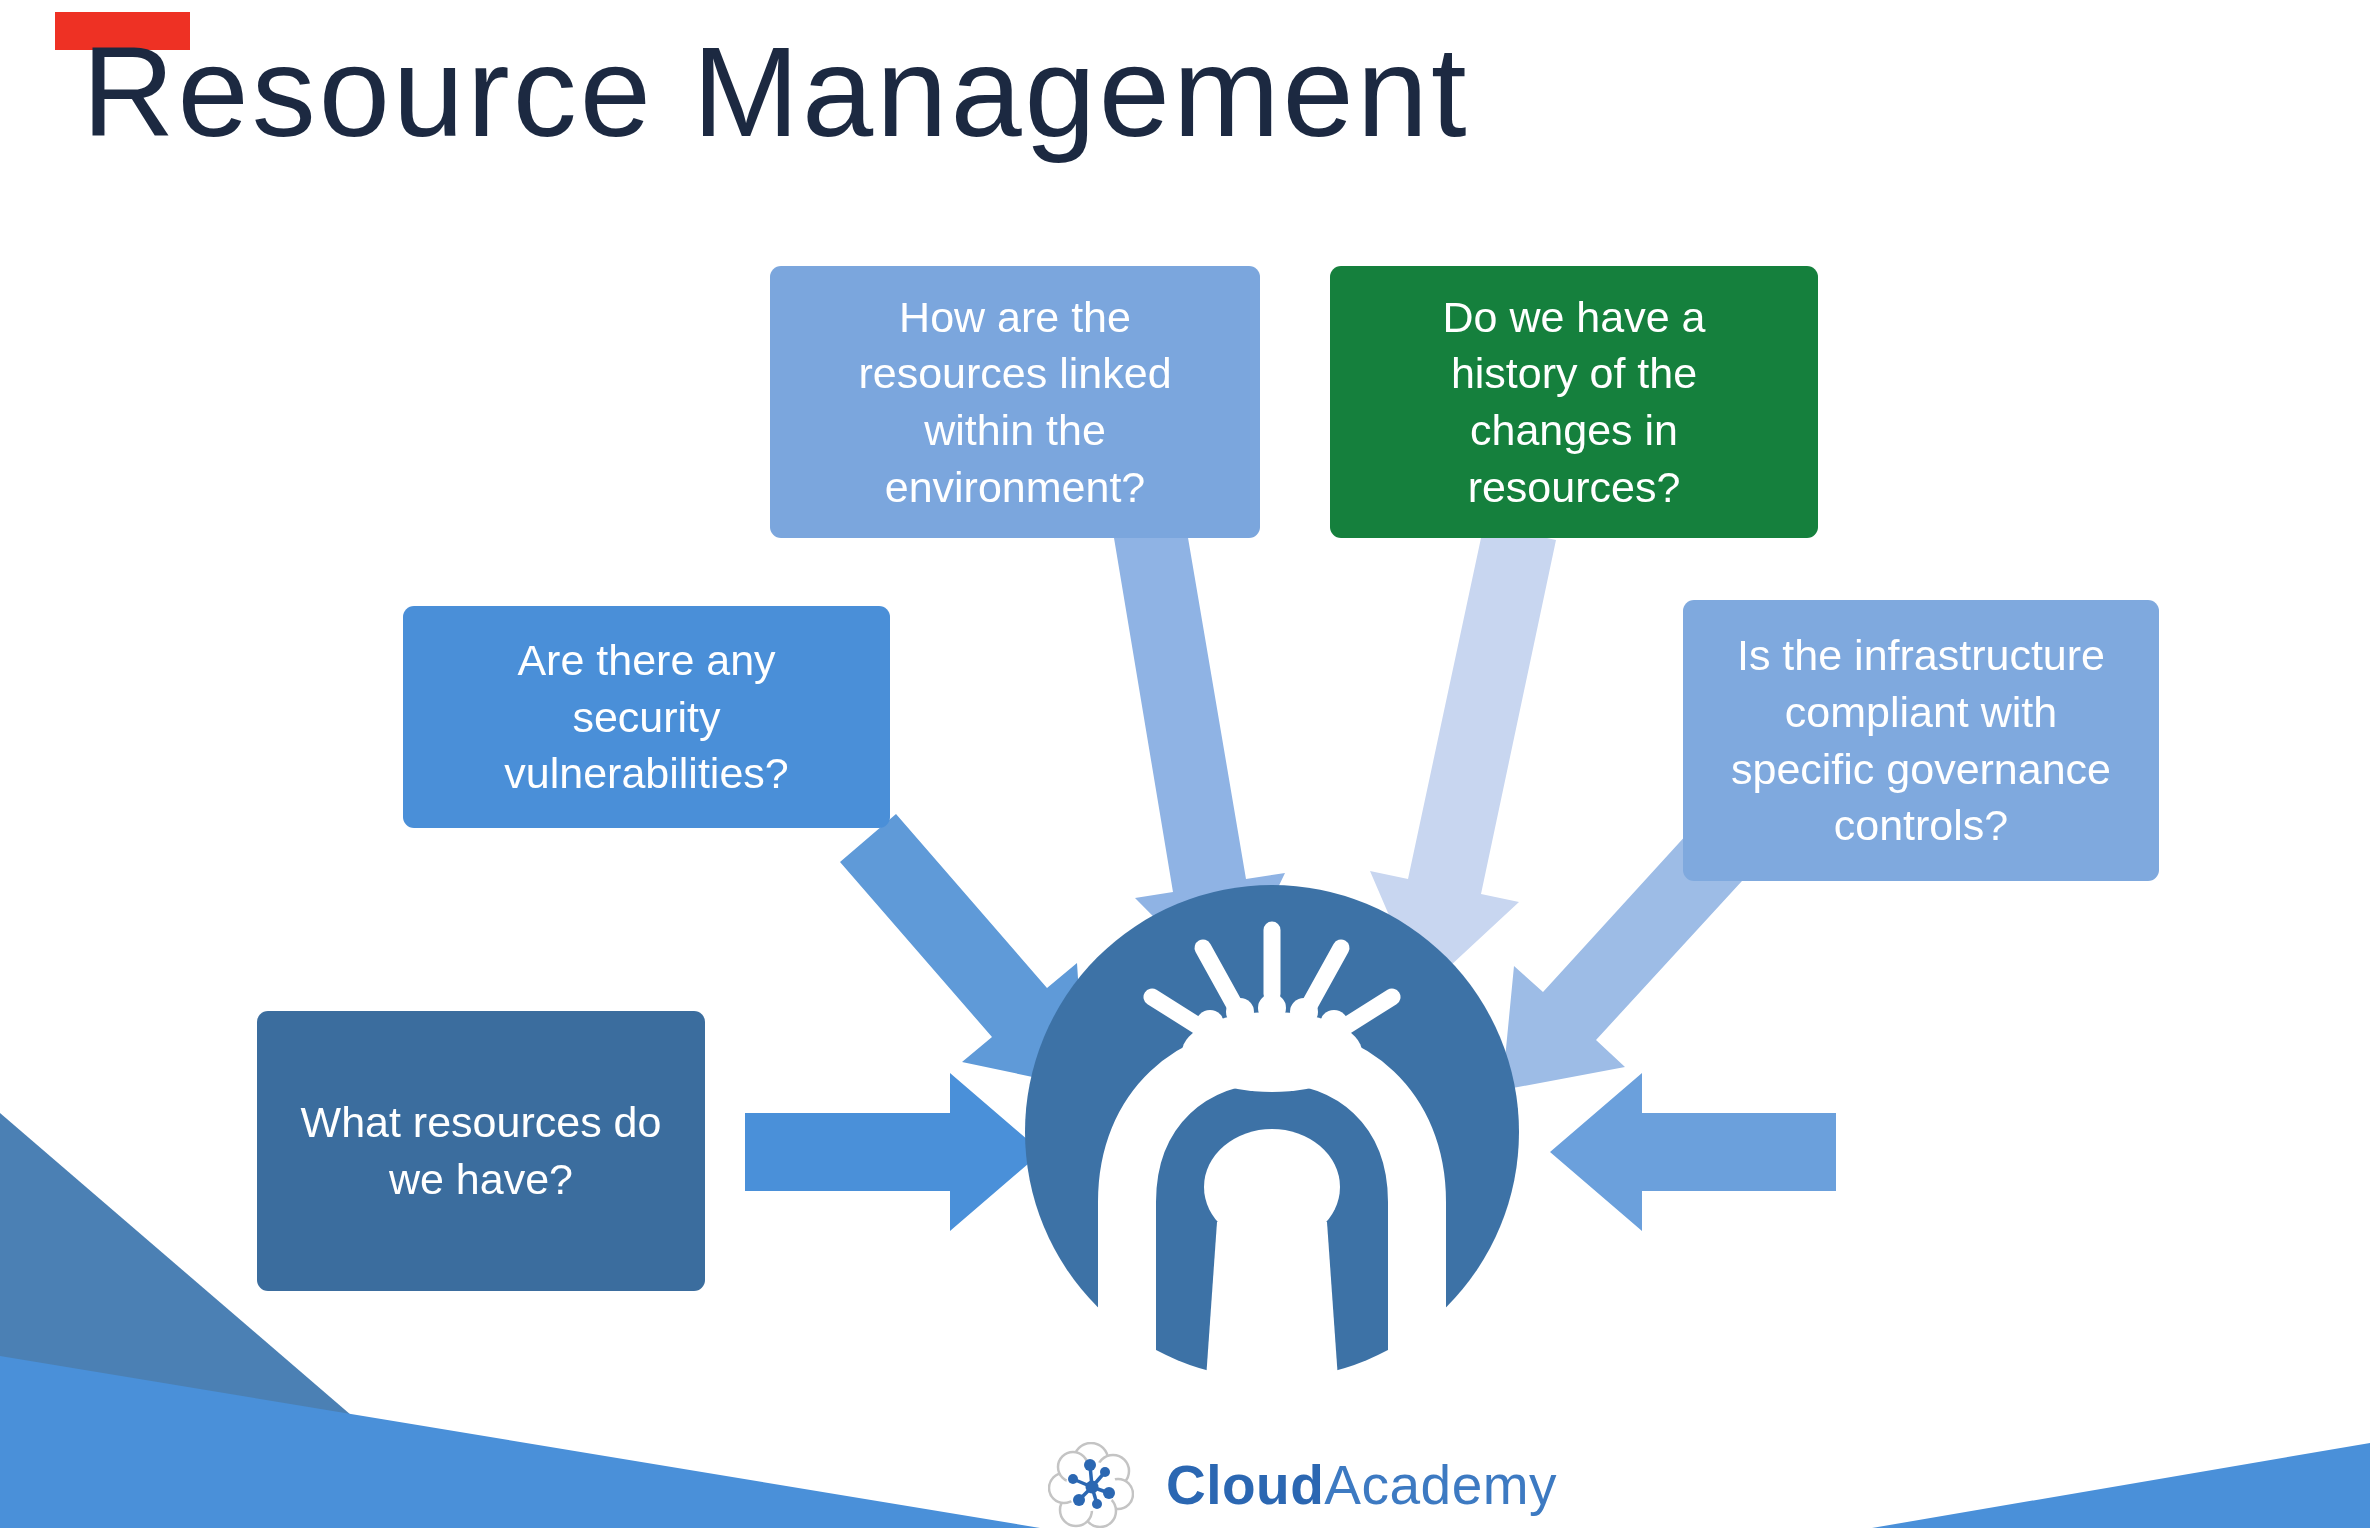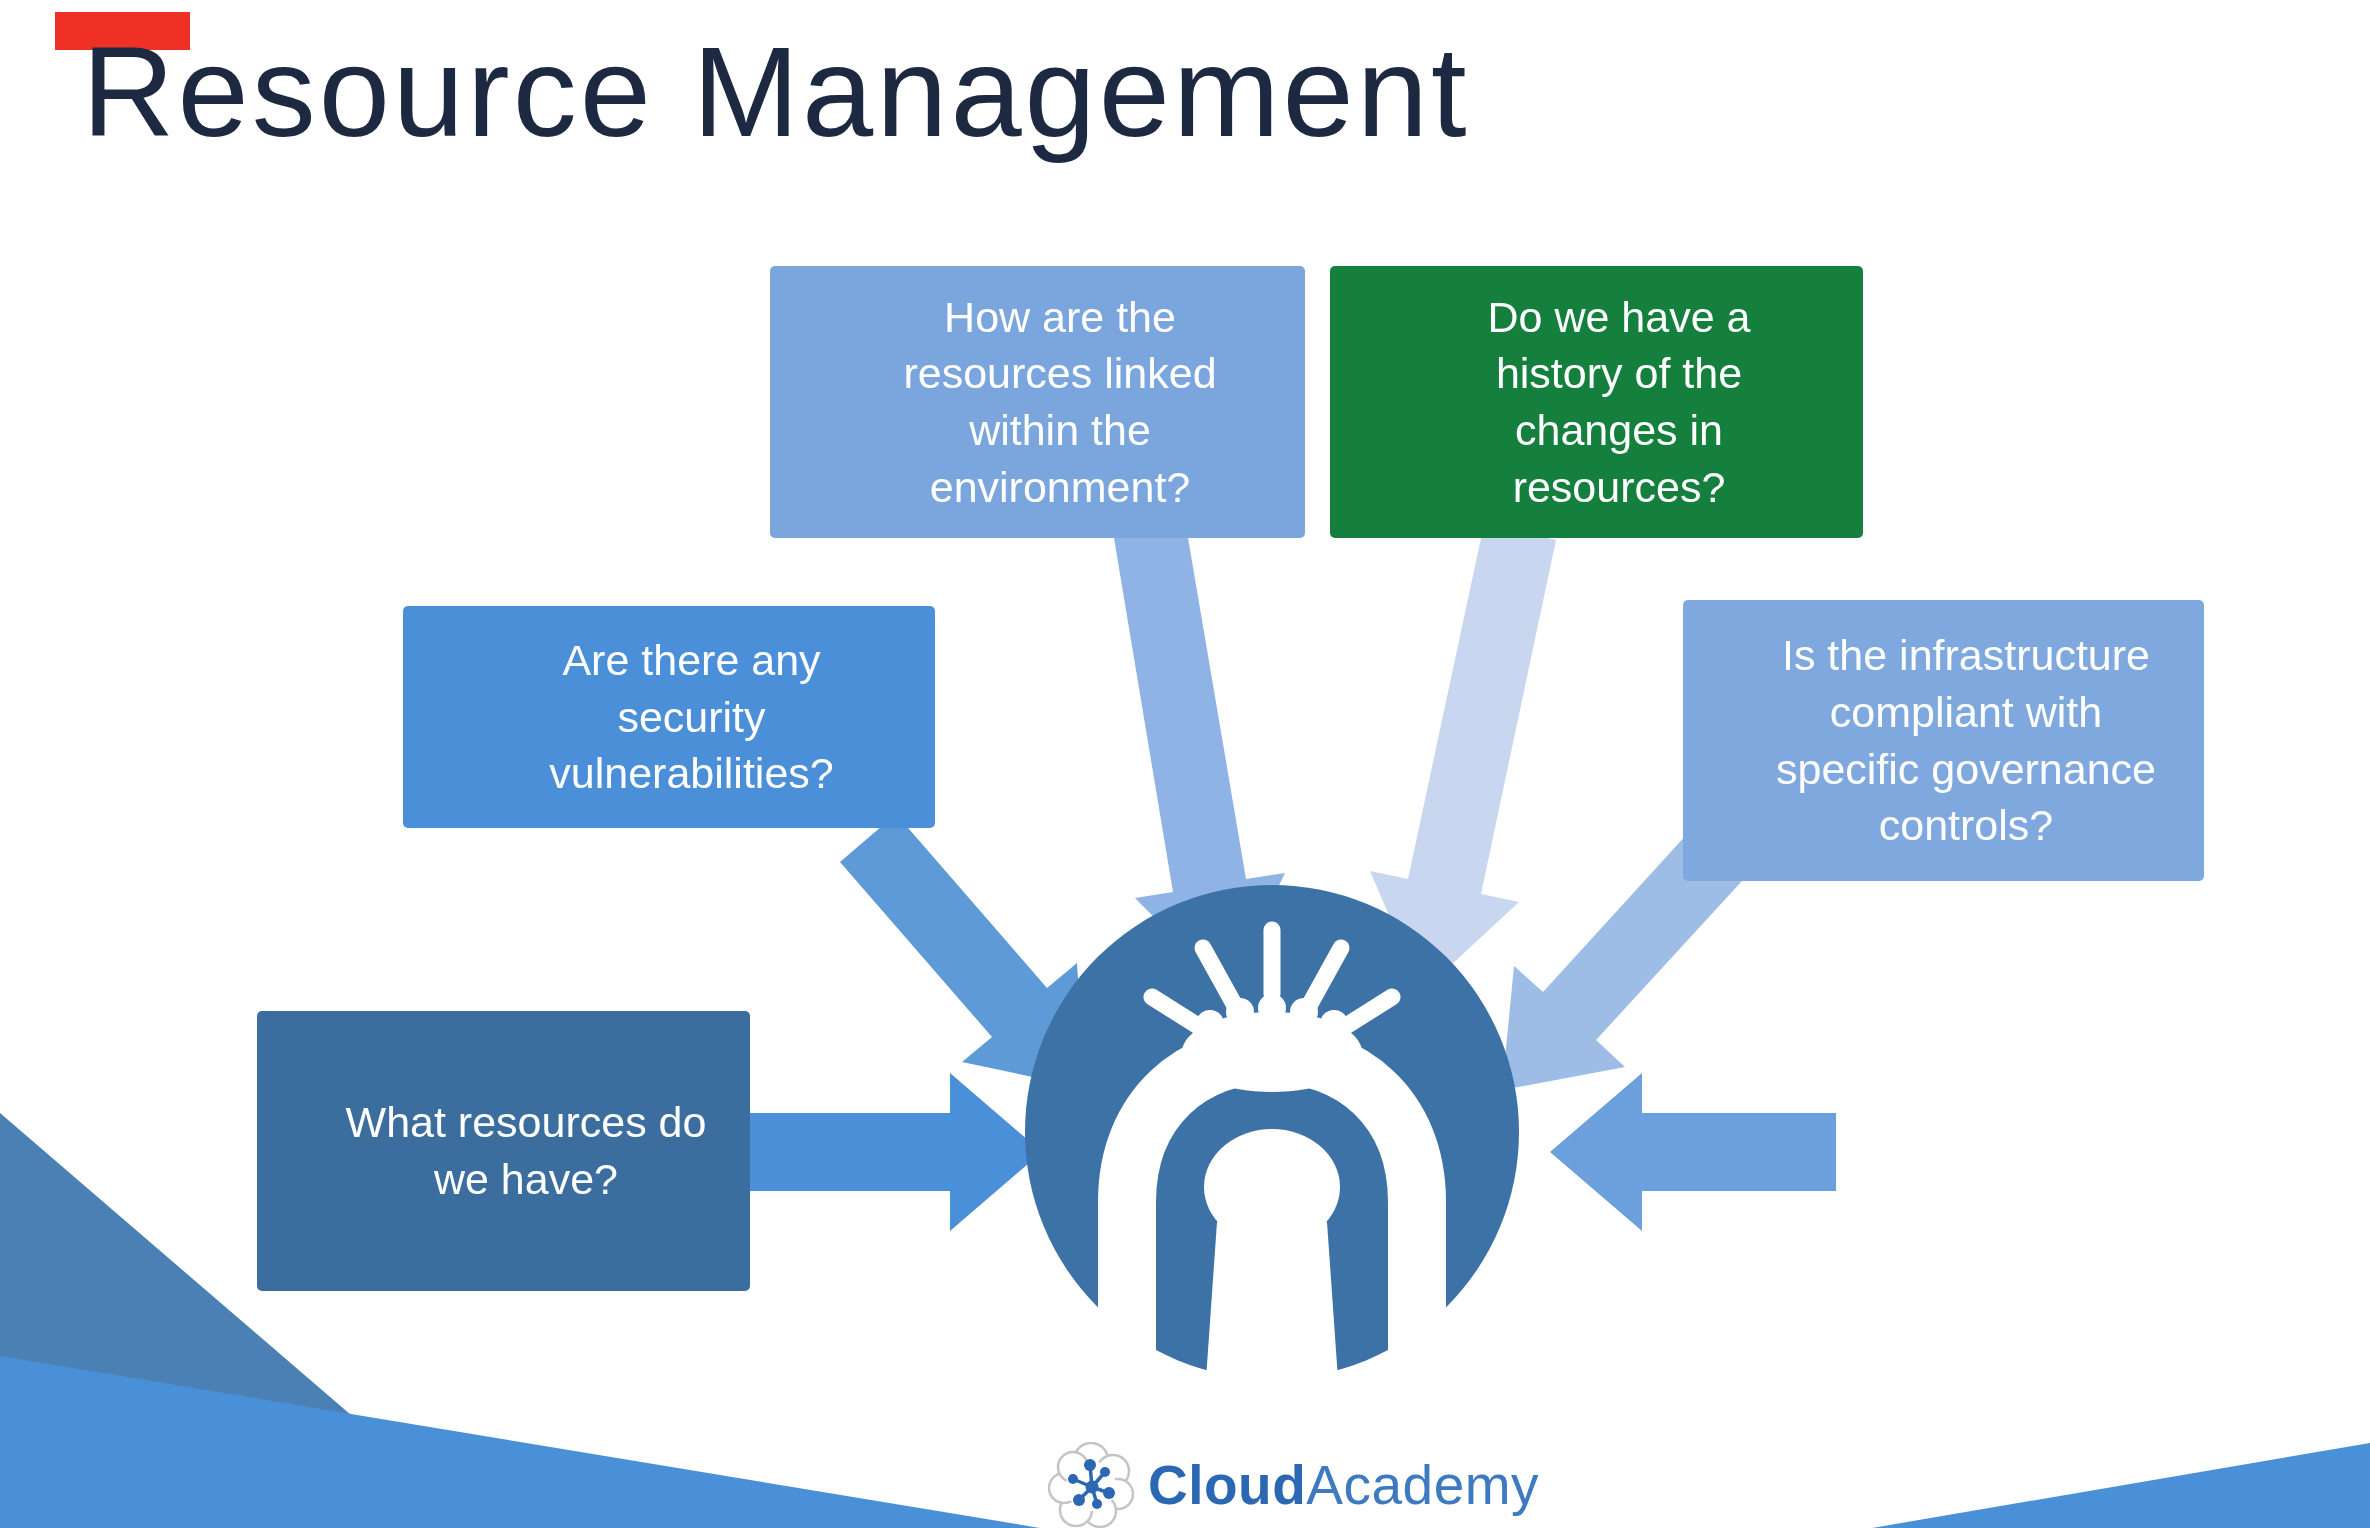--- a/index.html
+++ b/index.html
@@ -16,43 +16,43 @@
     line-height:1.15;
   }
   .marker{
     position:absolute;left:55px;top:12px;width:135px;height:38px;
   }
   .arrow-layer,.corner-layer{
     position:absolute;left:0;top:0;width:2370px;height:1528px;
   }
   .qbox{
     position:absolute;
-    border-radius:5px;
+    border-radius:11px;
     display:flex;align-items:center;justify-content:center;
-    text-align:center;color:#ffffff;padding-left:45px;
+    text-align:center;color:#ffffff;
   }
   .q-text{
     white-space:pre-line;
     font-size:43px;line-height:1.32;font-weight:400;
   }
   .qbox-linked    {left:770px; top:266px; width:490px;height:272px;}
   .qbox-history   {left:1330px;top:266px; width:488px;height:272px;}
   .qbox-security  {left:403px; top:606px; width:487px;height:222px;}
   .qbox-governance{left:1683px;top:600px; width:476px;height:281px;}
   .qbox-resources {left:257px; top:1011px;width:448px;height:280px;}
   .qbox-auditing  {left:1836px;top:1022px;width:483px;height:271px;}
   .emblem{
     position:absolute;left:1022px;top:882px;width:500px;height:500px;
   }
   .logo{
     position:absolute;left:1048px;top:1442px;height:86px;
     display:flex;align-items:center;
   }
   .logo-text{
-    font-size:55px;margin-left:14px;letter-spacing:0.5px;
+    font-size:55px;margin-left:32px;letter-spacing:0.5px;
     display:flex;align-items:center;
   }
   .logo-cloud{font-weight:700;}
   .logo-academy{font-weight:400;}
 </style>
 </head>
 <body>
 
 <div class="slide">
 

